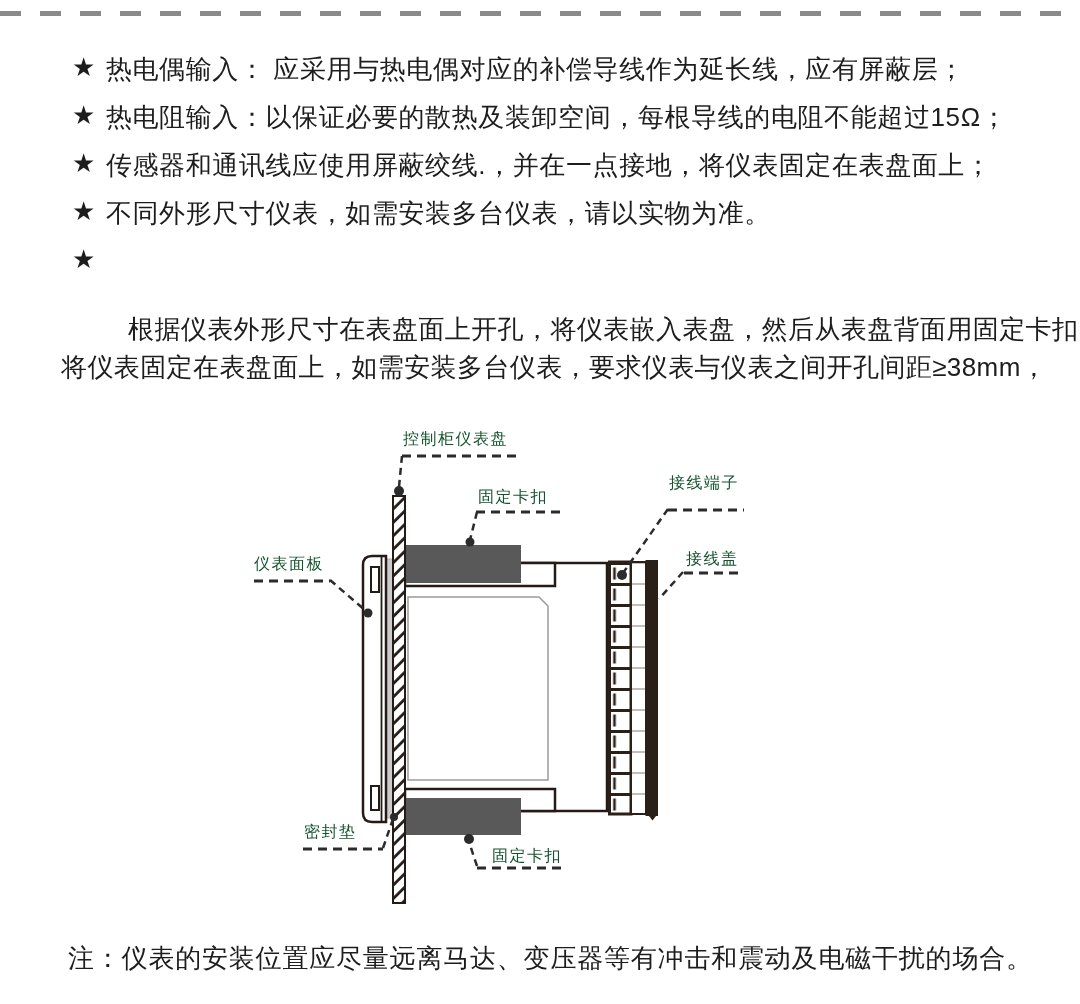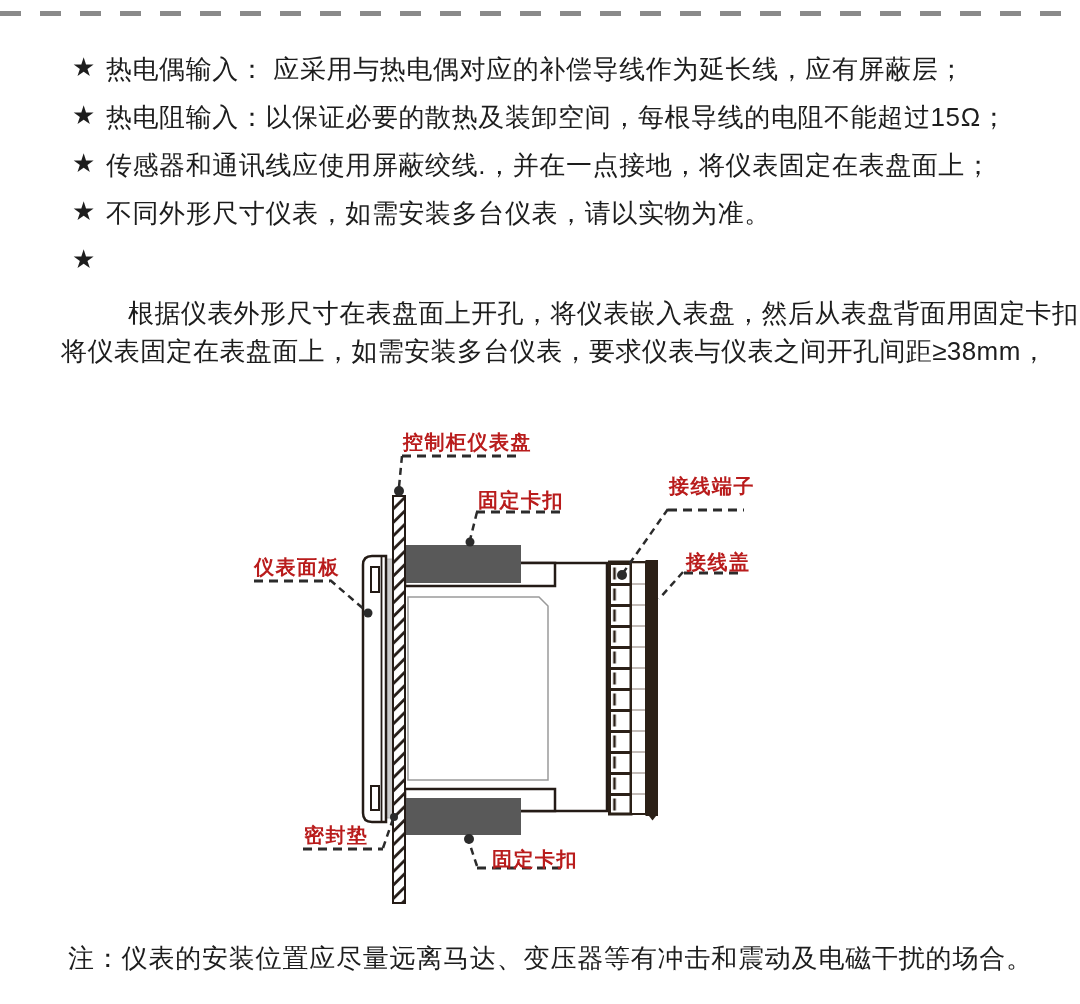--- a/index.html
+++ b/index.html
@@ -12,28 +12,28 @@
     position:absolute; left:0; top:11px; width:1080px; height:5px;
     background:repeating-linear-gradient(90deg,#8a8a8a 0 21px,transparent 21px 40px);
   }
   .bullet {
     position:absolute; left:72px; display:flex; gap:10px;
     font-size:26px; font-weight:500; letter-spacing:0.6px; white-space:nowrap;
   }
   .bullet.tight { gap:5px; }
   .para-line {
     position:absolute; font-size:26px; font-weight:500;
-    letter-spacing:0.4px; white-space:nowrap;
+    letter-spacing:0.4px; white-space:nowrap;margin-top:16px;
   }
   .note {
     position:absolute; left:68px; top:941px; font-size:26px; font-weight:500;
     letter-spacing:0.8px; white-space:nowrap;
   }
   .dlabel {
-    position:absolute; font-size:20px; font-weight:700; color:#b91c1c;
+    position:absolute; font-size:16px; font-weight:400; color:#14532d;
     letter-spacing:1.5px; white-space:nowrap;
   }
   svg.diagram { position:absolute; left:0; top:0; }
 </style>
 </head>
 <body>
 
 <div class="page">
 
   <div class="top-divider"></div>

